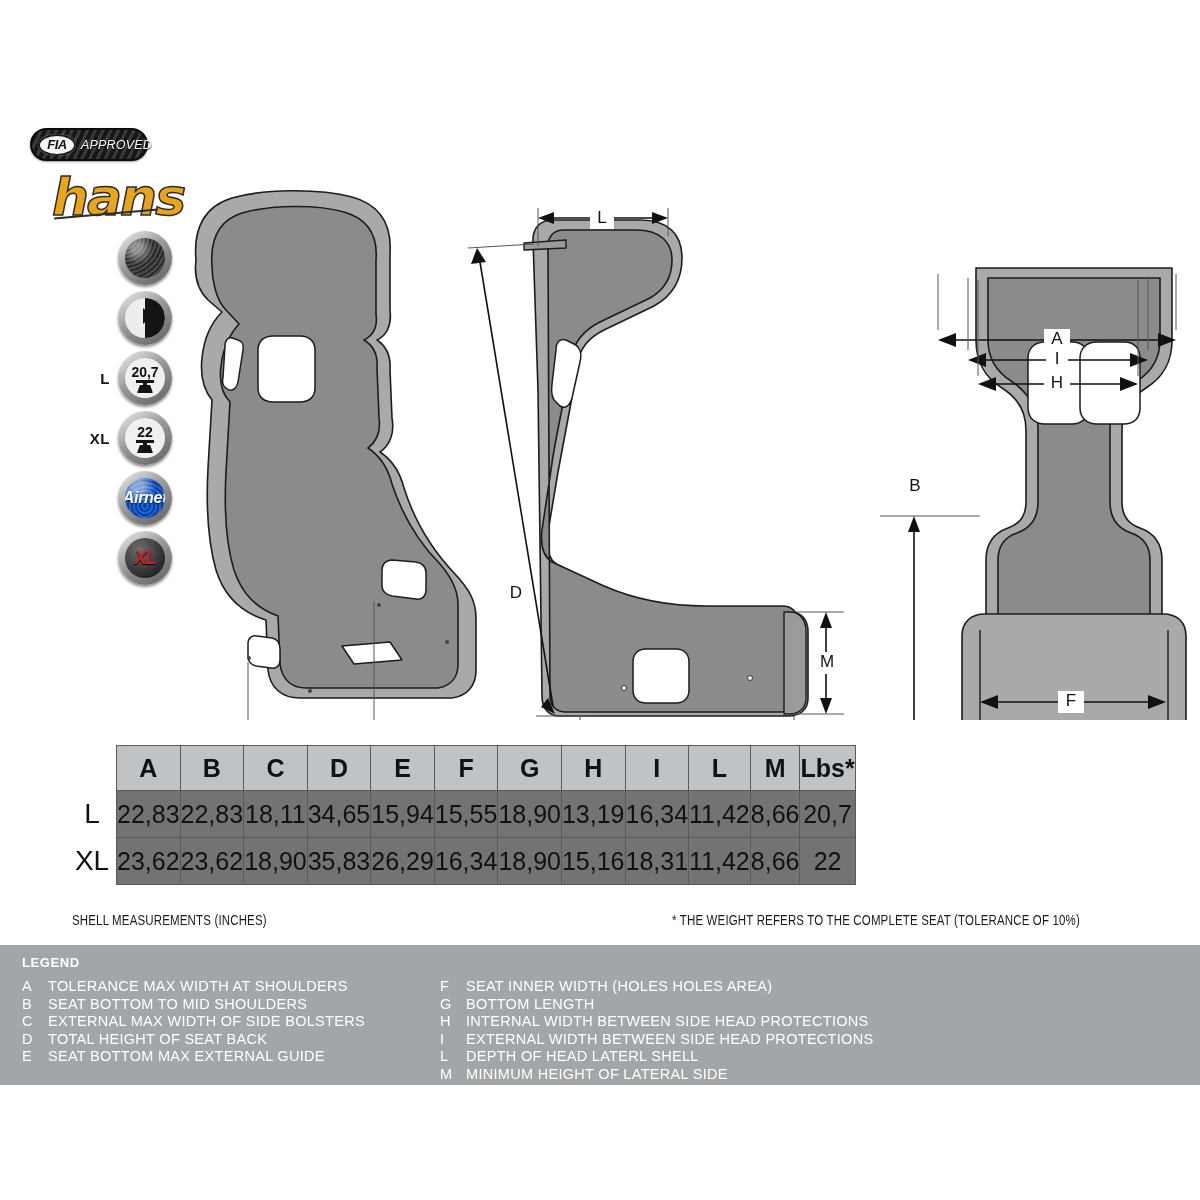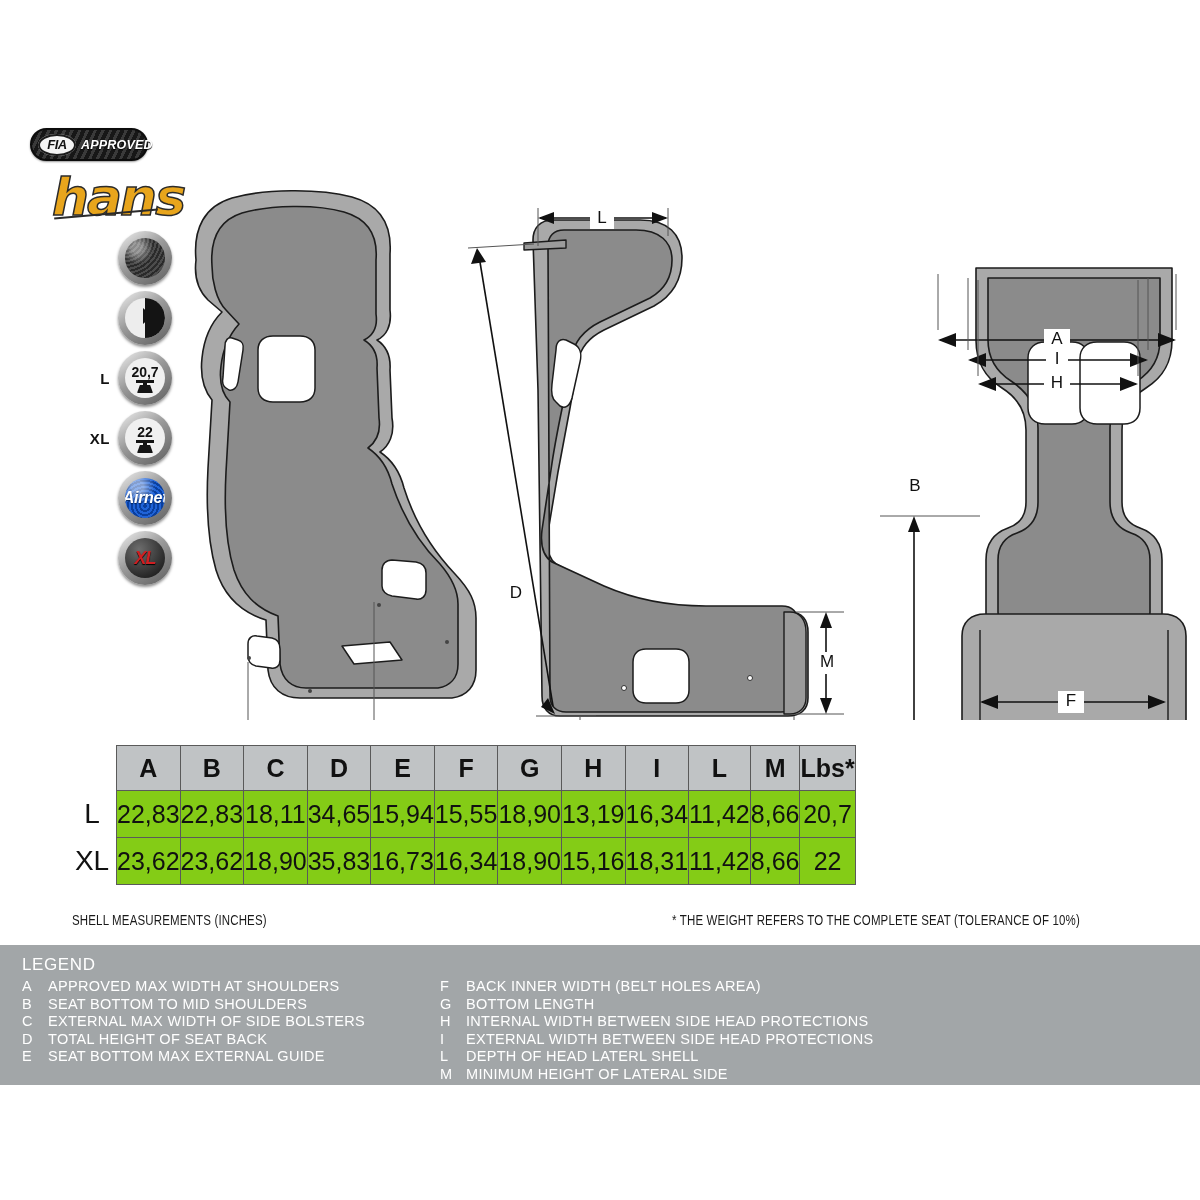--- a/index.html
+++ b/index.html
@@ -33,21 +33,21 @@
   .fia-oval{
     width:38px;height:22px;border-radius:50%;
     background:#f4f4f4;color:#111;
     font-size:13px;font-weight:bold;font-style:italic;
     display:flex;align-items:center;justify-content:center;
     letter-spacing:-.5px;
     box-shadow:inset 0 0 0 2px #1b1b1b;
     position:relative;flex:none;
   }
   .fia-approved{
-    color:#fff;font-size:12.5px;font-weight:bold;font-style:italic;
+    color:#fff;font-size:12.5px;font-weight:normal;font-style:italic;
     letter-spacing:.2px;white-space:nowrap;
     text-shadow:0 1px 1px #000;
   }
 
   .hans-logo{
     width:110px;height:46px;margin:10px 0 14px 22px;
     position:relative;
   }
   .hans-text{
     font-size:52px;font-weight:bold;font-style:italic;
@@ -134,21 +134,21 @@
   #spec-table{position:absolute;left:68px;top:745px;border-collapse:collapse;}
   #spec-table td,#spec-table th{
     border:1.5px solid #5a5a5a;
     font-family:"Liberation Sans",sans-serif;
     text-align:center;padding:0;
   }
   #spec-table th{
     background:#c0c3c5;height:44px;font-size:25px;font-weight:bold;color:#111;
   }
   #spec-table td.val{
-    background:#84cc16;height:46px;font-size:25px;color:#111;
+    background:#737373;height:46px;font-size:25px;color:#111;
   }
   #spec-table td.rowlab{
     border:none;background:transparent;
     font-size:28px;color:#111;width:48px;text-align:center;
   }
   #spec-table th.corner{border:none;background:transparent;}
 
   
   .note{
     position:absolute;font-family:"Liberation Sans",sans-serif;
@@ -158,21 +158,21 @@
   #note-units{left:72px;top:912px;}
   #note-weight{left:672px;top:912px;}
 
   
   #legend-band{
     position:absolute;left:0;top:945px;width:1200px;height:140px;
     background:#a2a6a8;color:#ffffff;
   }
   .legend-title{
     position:absolute;left:22px;top:10px;
-    font-size:17px;font-weight:normal;letter-spacing:.6px;
+    font-size:13px;font-weight:bold;letter-spacing:.6px;
   }
   .legend-col{position:absolute;font-size:14.5px;letter-spacing:.3px;line-height:17.6px;}
   #legend-col-1{left:22px;top:33px;}
   #legend-col-2{left:440px;top:33px;}
   .legend-line{display:flex;white-space:nowrap;}
   .legend-key{width:26px;flex:none;}
   #legend-disclaimer{
     position:absolute;right:22px;top:72px;
     font-size:14.5px;line-height:18px;text-align:right;letter-spacing:.3px;
   }
@@ -524,42 +524,42 @@
         <td class="val">11,42</td>
         <td class="val">8,66</td>
         <td class="val">20,7</td>
       </tr>
       <tr>
         <td class="rowlab">XL</td>
         <td class="val">23,62</td>
         <td class="val">23,62</td>
         <td class="val">18,90</td>
         <td class="val">35,83</td>
-        <td class="val">16,73</td>
+        <td class="val">26,29</td>
         <td class="val">16,34</td>
         <td class="val">18,90</td>
         <td class="val">15,16</td>
         <td class="val">18,31</td>
         <td class="val">11,42</td>
         <td class="val">8,66</td>
         <td class="val">22</td>
       </tr>
     </tbody>
   </table>
 
   <div class="note" id="note-units">SHELL MEASUREMENTS (INCHES)</div>
   <div class="note" id="note-weight">* THE WEIGHT REFERS TO THE COMPLETE SEAT (TOLERANCE OF 10%)</div>
 
   <div id="legend-band">
     <div class="legend-title">LEGEND</div>
 
     <div class="legend-col" id="legend-col-1">
       <div class="legend-line">
         <span class="legend-key">A</span>
-        <span>APPROVED MAX WIDTH AT SHOULDERS</span>
+        <span>TOLERANCE MAX WIDTH AT SHOULDERS</span>
       </div>
       <div class="legend-line">
         <span class="legend-key">B</span>
         <span>SEAT BOTTOM TO MID SHOULDERS</span>
       </div>
       <div class="legend-line">
         <span class="legend-key">C</span>
         <span>EXTERNAL MAX WIDTH OF SIDE BOLSTERS</span>
       </div>
       <div class="legend-line">
@@ -568,21 +568,21 @@
       </div>
       <div class="legend-line">
         <span class="legend-key">E</span>
         <span>SEAT BOTTOM MAX EXTERNAL GUIDE</span>
       </div>
     </div>
 
     <div class="legend-col" id="legend-col-2">
       <div class="legend-line">
         <span class="legend-key">F</span>
-        <span>BACK INNER WIDTH (BELT HOLES AREA)</span>
+        <span>SEAT INNER WIDTH (HOLES HOLES AREA)</span>
       </div>
       <div class="legend-line">
         <span class="legend-key">G</span>
         <span>BOTTOM LENGTH</span>
       </div>
       <div class="legend-line">
         <span class="legend-key">H</span>
         <span>INTERNAL WIDTH BETWEEN SIDE HEAD PROTECTIONS</span>
       </div>
       <div class="legend-line">

